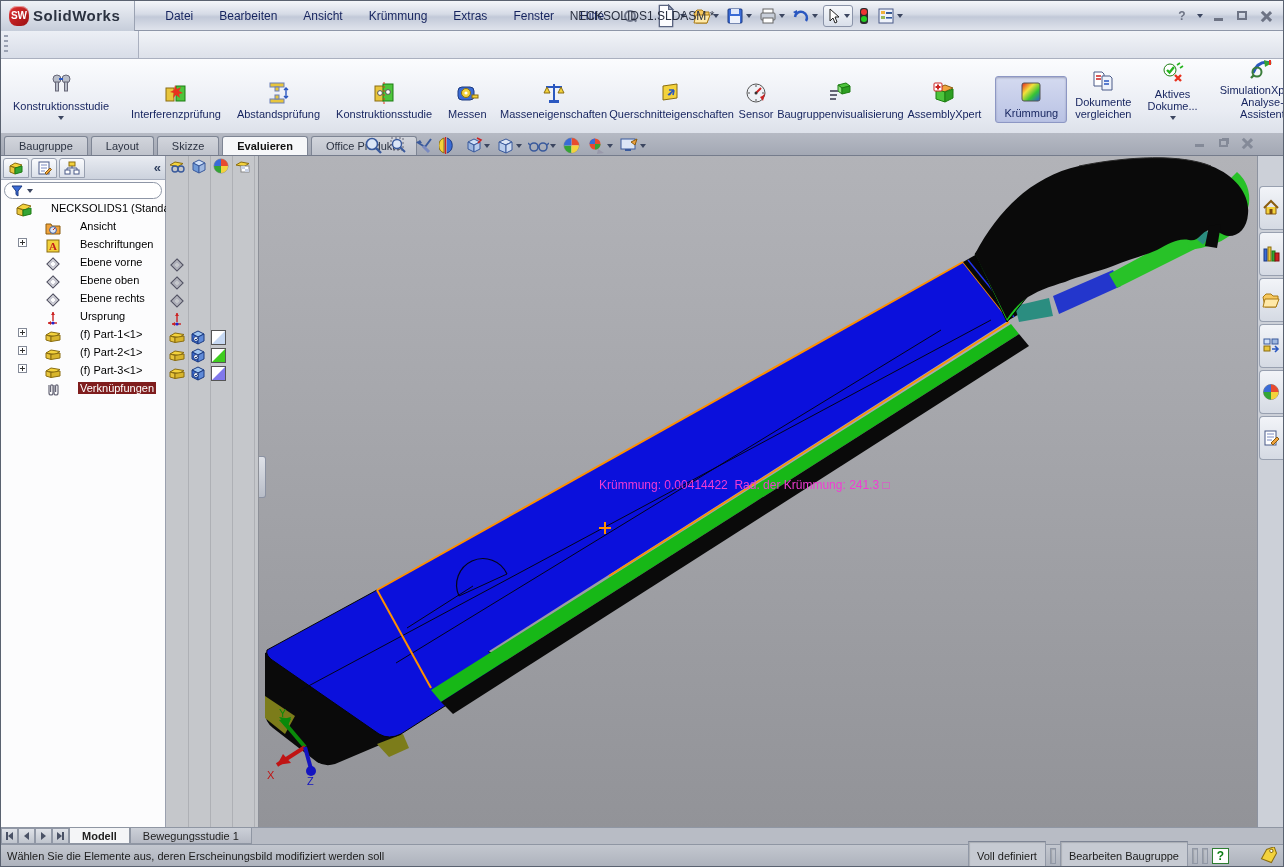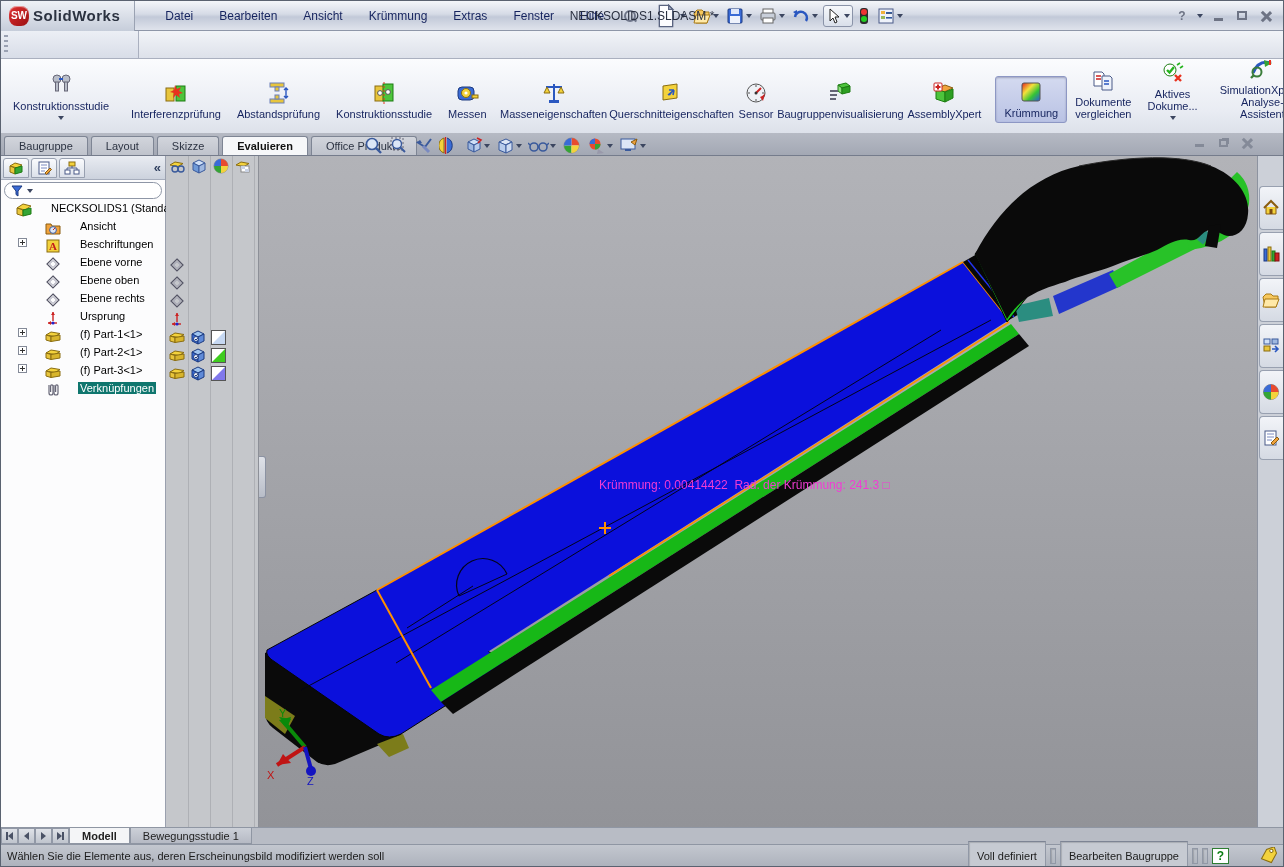--- a/index.html
+++ b/index.html
@@ -65,21 +65,21 @@
   .tree-panel{width:165px;flex:0 0 165px;background:#fcfcfd;border-right:1px solid #9aa0ae;display:flex;flex-direction:column;font-size:11px;}
   .tp-tabs{height:24px;display:flex;align-items:center;background:linear-gradient(#e9ecf2,#ccd2dd);
     border-bottom:1px solid #a6adbc;padding-left:2px;gap:2px;}
   .tp-tab{width:26px;height:20px;border:1px solid #98a0b0;border-radius:3px 3px 0 0;display:flex;align-items:center;justify-content:center;background:linear-gradient(#fafbfd,#dce1ea);}
   .tp-collapse{margin-left:auto;margin-right:4px;color:#30405f;font-size:13px;font-weight:bold;}
   .filter-row{padding:2px 3px;}
   .filter-pill{height:17px;border:1px solid #8e96a6;border-radius:9px;display:flex;align-items:center;gap:4px;padding:0 6px;background:#fff;}
   .tree{flex:1;padding-top:1px;position:relative;}
   .trow{height:18px;display:flex;align-items:flex-start;gap:17px;padding-left:15px;white-space:nowrap;color:#000;}
   .trow .lbl{padding:0 2px;}
-  .trow.selected .lbl{background:#0f766e;color:#fff;}
+  .trow.selected .lbl{background:#7f1d1d;color:#fff;}
   .indent{width:12px;flex:0 0 12px;display:flex;align-items:center;justify-content:center;}
   .expander{width:9px;height:9px;border:1px solid #848a98;background:#fff;position:relative;}
   .expander::before{content:"";position:absolute;left:1px;right:1px;top:3px;height:1px;background:#333;}
   .expander::after{content:"";position:absolute;top:1px;bottom:1px;left:3px;width:1px;background:#333;}
   .ticon{width:16px;height:16px;flex:0 0 16px;}
   
   .display-pane{width:93px;flex:0 0 93px;background:#c5c7cb;border-right:1px solid #8d9098;position:relative;}
   .dp-line{position:absolute;top:0;bottom:0;width:1px;background:#aeb0b5;}
   .dp-head{position:absolute;top:2px;left:0;display:flex;gap:6px;padding-left:3px;}
   .dp-item{position:absolute;display:flex;gap:5px;padding-left:3px;align-items:center;height:18px;}

